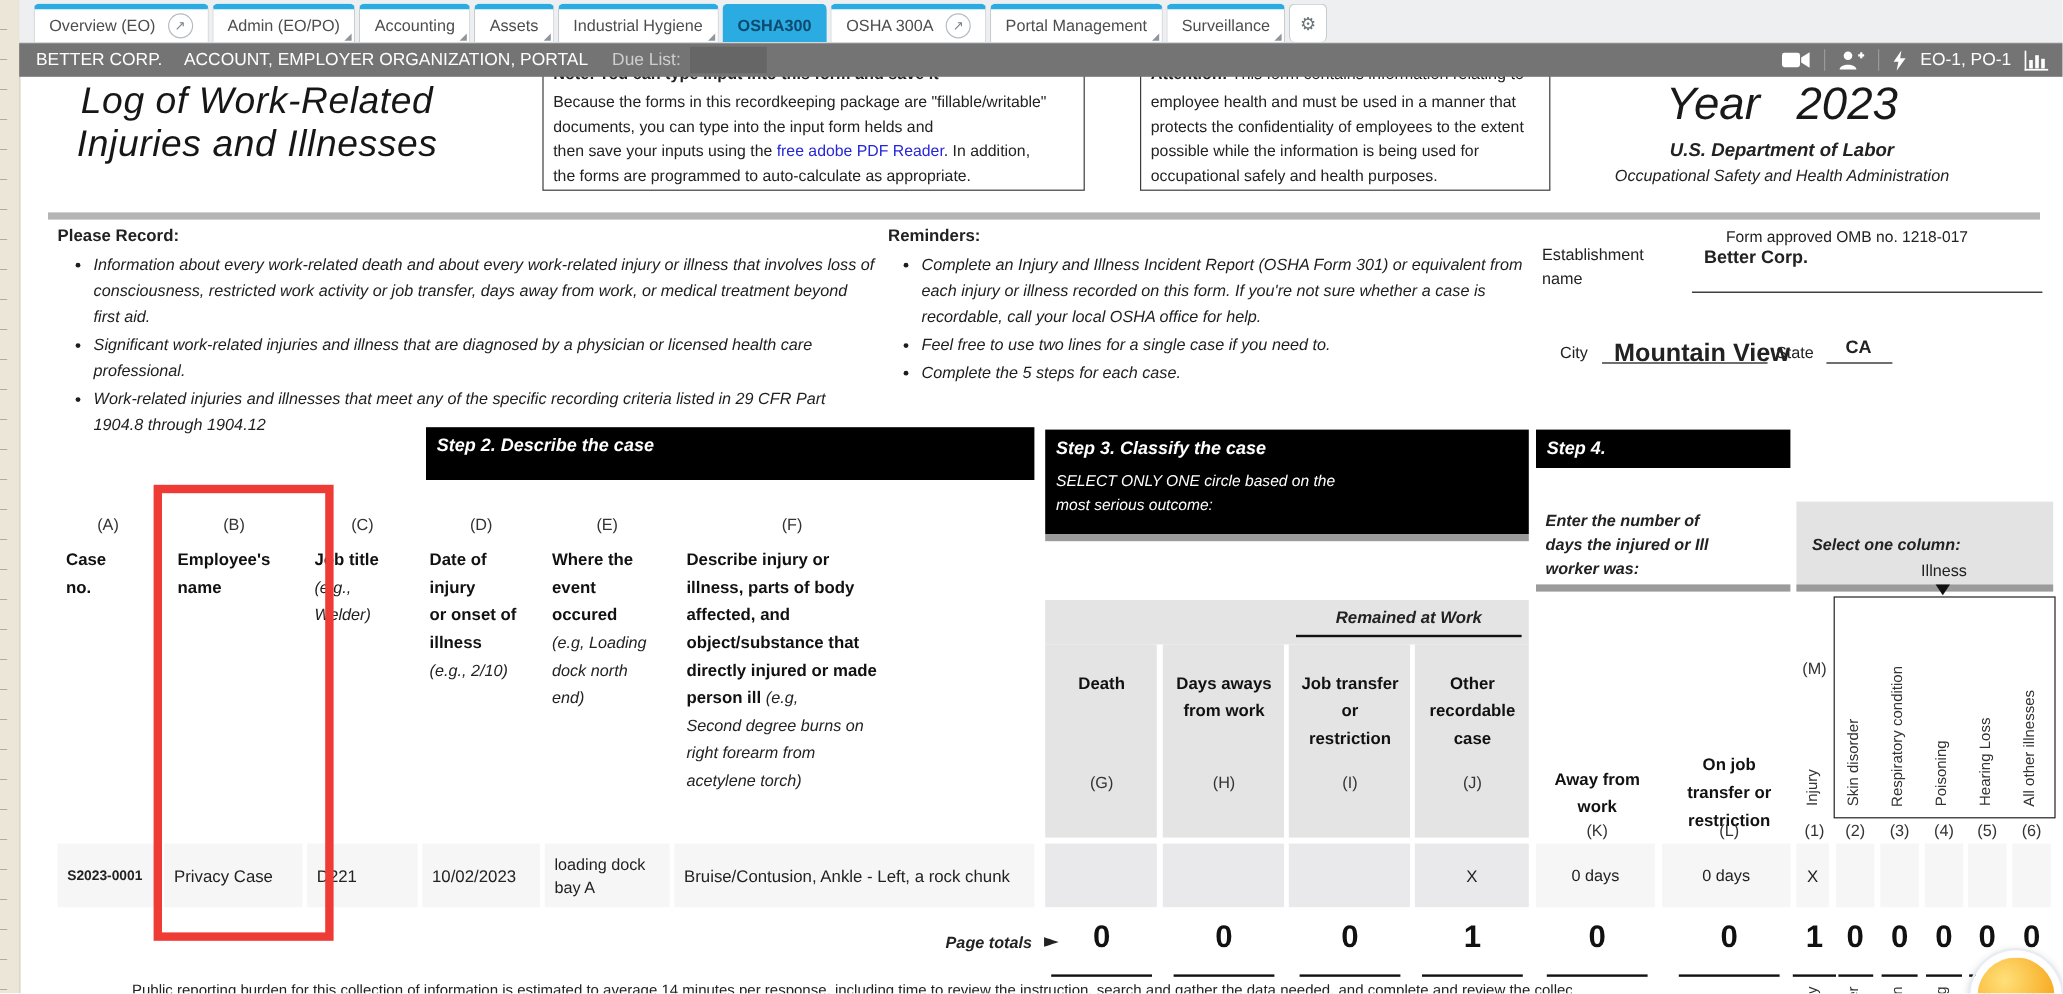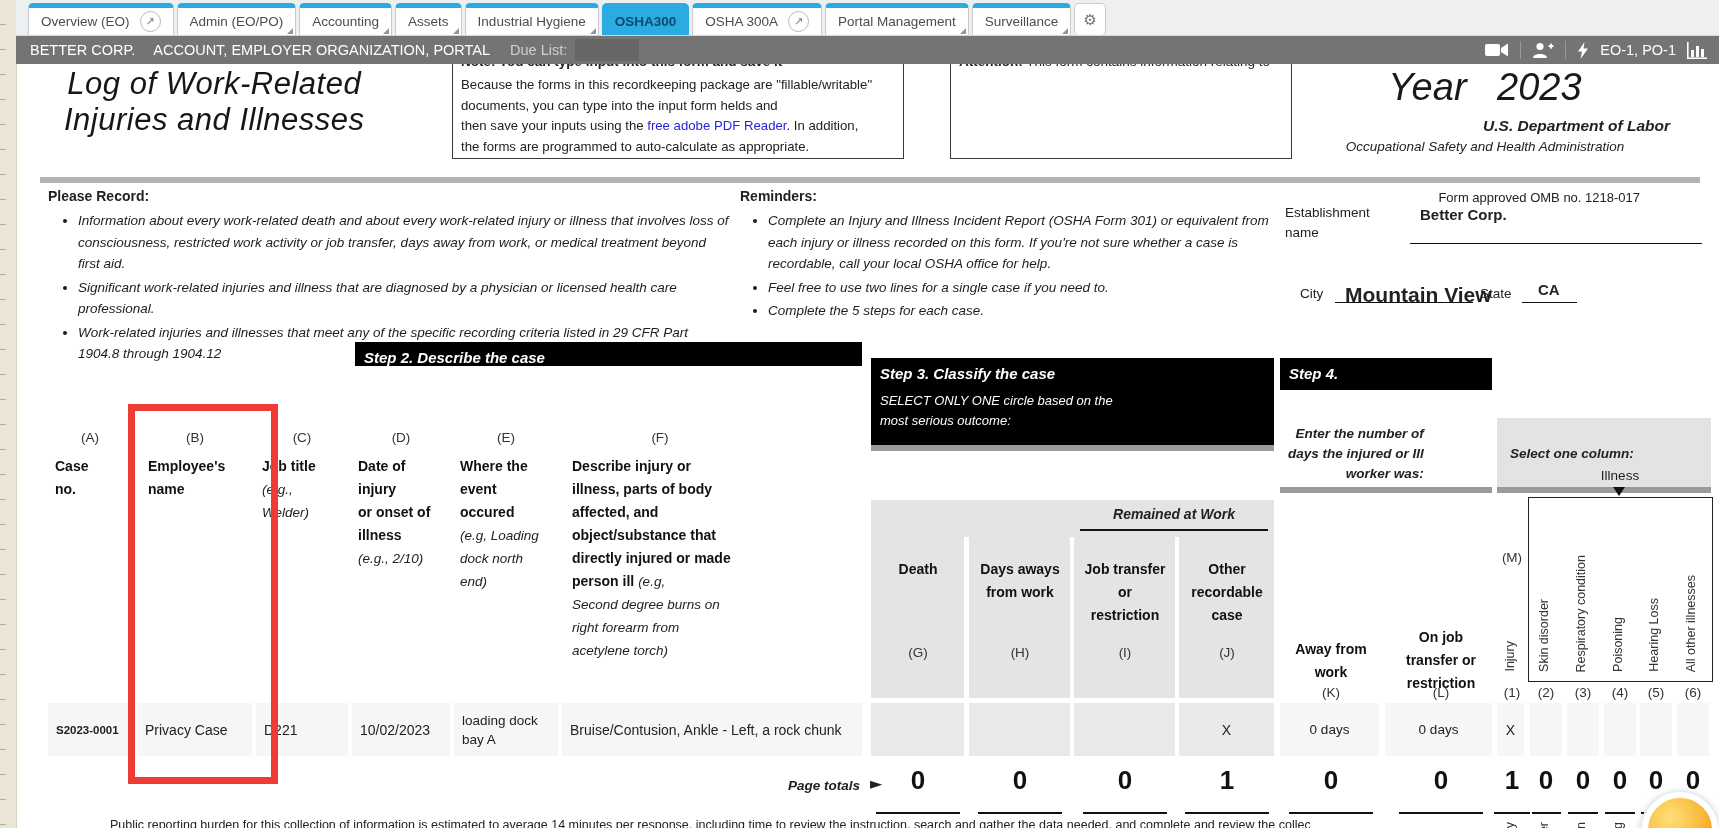--- a/index.html
+++ b/index.html
@@ -1,19 +1,19 @@
 <!DOCTYPE html>
 <html><head>
 <meta charset="utf-8">
 <style>
   html,body{margin:0;padding:0;background:#fff;}
   .screen{position:relative;width:1719px;height:828px;overflow:hidden;background:#fff;
           font-family:"Liberation Sans","DejaVu Sans",sans-serif;color:#222;}
   .abs{position:absolute;}
-  .b{font-weight:bold;text-align:right;}
+  .b{font-weight:bold;}
   .it{font-style:italic;}
   .pre{white-space:pre;}
   .cx{transform:translateX(-50%);text-align:center;}
 
   
   .ruler{position:absolute;left:0;top:0;width:16px;height:828px;background:#ece6d8;
          border-right:1px solid #d9d2c2;z-index:30;}
   .ruler .ticks{position:absolute;left:0;top:0;width:6px;height:100%;
          background:repeating-linear-gradient(to bottom,transparent 0 24px,#b3ab99 24px 25px);}
 
@@ -89,20 +89,24 @@
   <div class="box" style="left:452px;top:40px;width:450px;height:117px;">
     <div class="boxhead">Note: You can type input into this form and save it</div>
     <div class="boxbody"><span>Because the forms in this recordkeeping package are "fillable/writable"
 documents, you can type into the input form helds and
 then save your inputs using the </span><a class="link">free adobe PDF Reader</a><span>. In addition,
 the forms are programmed to auto-calculate as appropriate.</span></div>
   </div>
 
   <div class="box" style="left:950px;top:40px;width:340px;height:117px;">
     <div class="boxhead"><span class="b">Attention:</span><span style="font-weight:normal"> This form contains information relating to</span></div>
+    <div class="boxbody">employee health and must be used in a manner that
+protects the confidentiality of employees to the extent
+possible while the information is being used for
+occupational safely and health purposes.</div>
   </div>
 
   <div class="abs" style="left:1300px;top:66px;width:370px;text-align:center;">
     <div style="font-size:38px;color:#191919;">
       <span class="it">Year</span>
       <span class="it" style="margin-left:20px;">2023</span>
     </div>
     <div class="it b" style="font-size:15.5px;margin-top:8px;">U.S. Department of Labor</div>
     <div class="it" style="font-size:13.5px;margin-top:4px;">Occupational Safety and Health Administration</div>
   </div>
@@ -135,21 +139,21 @@
   <div class="abs b" style="left:1420px;top:206px;font-size:15px;">Better Corp.</div>
   <div class="hline" style="left:1410px;top:243px;width:292px;border-top-width:1.5px;"></div>
 
   <div class="abs" style="left:1300px;top:286px;font-size:13.5px;">City</div>
   <div class="abs b" style="left:1345px;top:283px;font-size:21px;">Mountain View</div>
   <div class="hline" style="left:1335px;top:302px;width:138px;border-top-width:1.5px;"></div>
   <div class="abs" style="left:1480px;top:286px;font-size:13.5px;">State</div>
   <div class="abs b" style="left:1538px;top:281px;font-size:15px;">CA</div>
   <div class="hline" style="left:1522px;top:302px;width:55px;border-top-width:1.5px;"></div>
 
-  <div class="stepbar" style="left:355px;top:342px;width:507px;height:24px;"><span>Step 2. Describe the case</span></div>
+  <div class="stepbar" style="left:355px;top:356px;width:507px;height:44px;"><span>Step 2. Describe the case</span></div>
   <div class="stepbar" style="left:871px;top:358px;width:403px;height:87px;">
     <div>Step 3. Classify the case</div>
     <div class="pre" style="font-weight:normal;font-size:13px;line-height:20px;margin-top:9px;">SELECT ONLY ONE circle based on the
 most serious outcome:</div>
   </div>
   <div class="stepbar" style="left:1280px;top:358px;width:212px;height:32px;"><span>Step 4.</span></div>
 
   <div class="graystrip" style="left:871px;top:445px;width:403px;"></div>
   <div class="abs pre b it" style="left:1288px;top:424px;font-size:13.5px;line-height:20px;">Enter the number of
 days the injured or Ill

